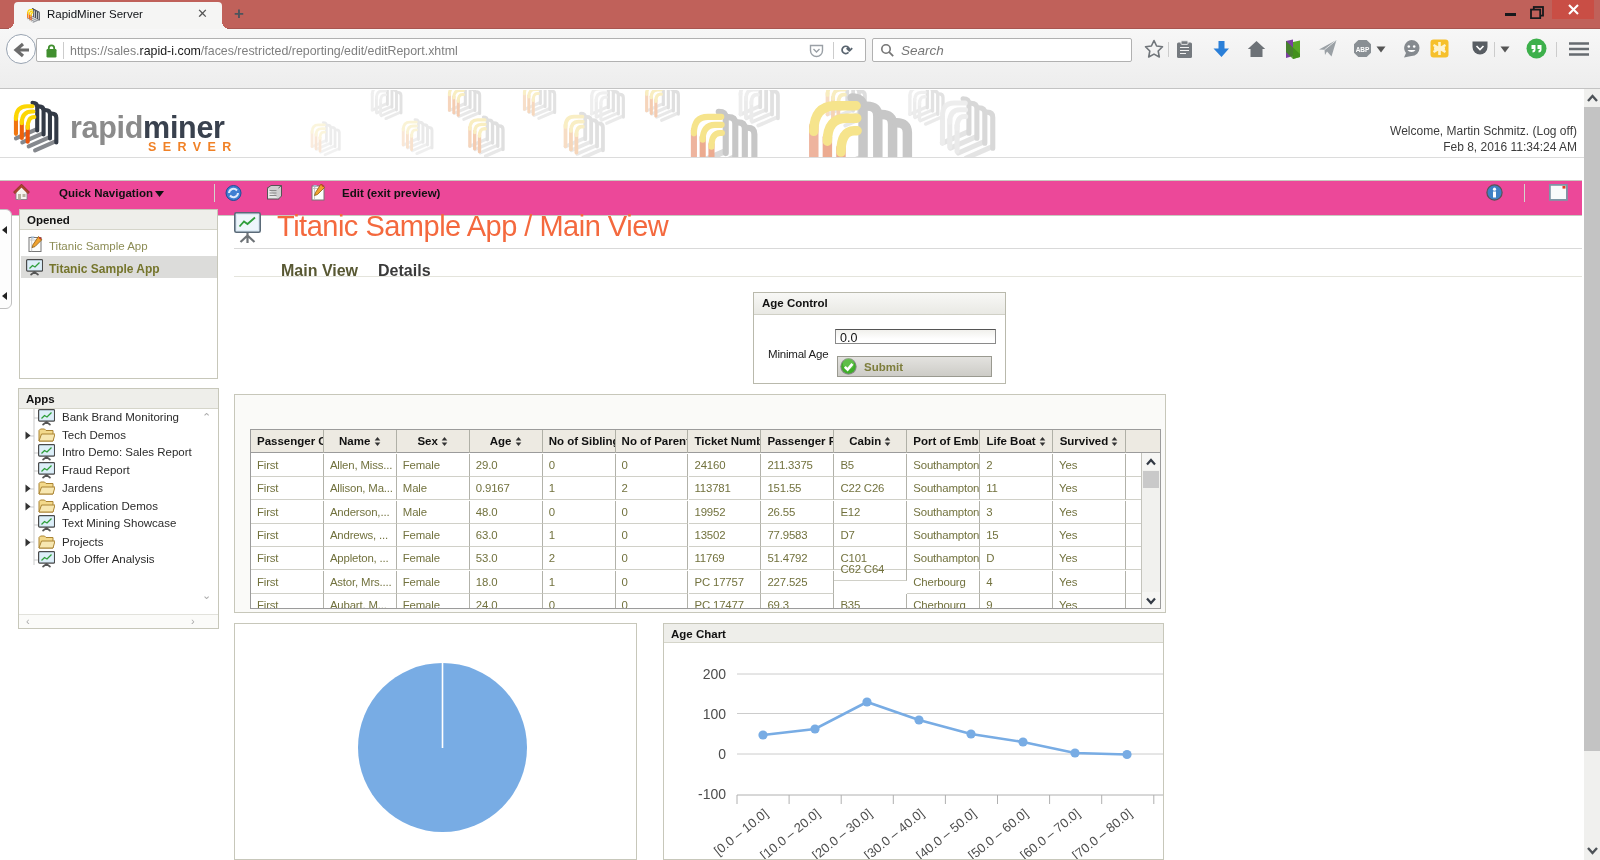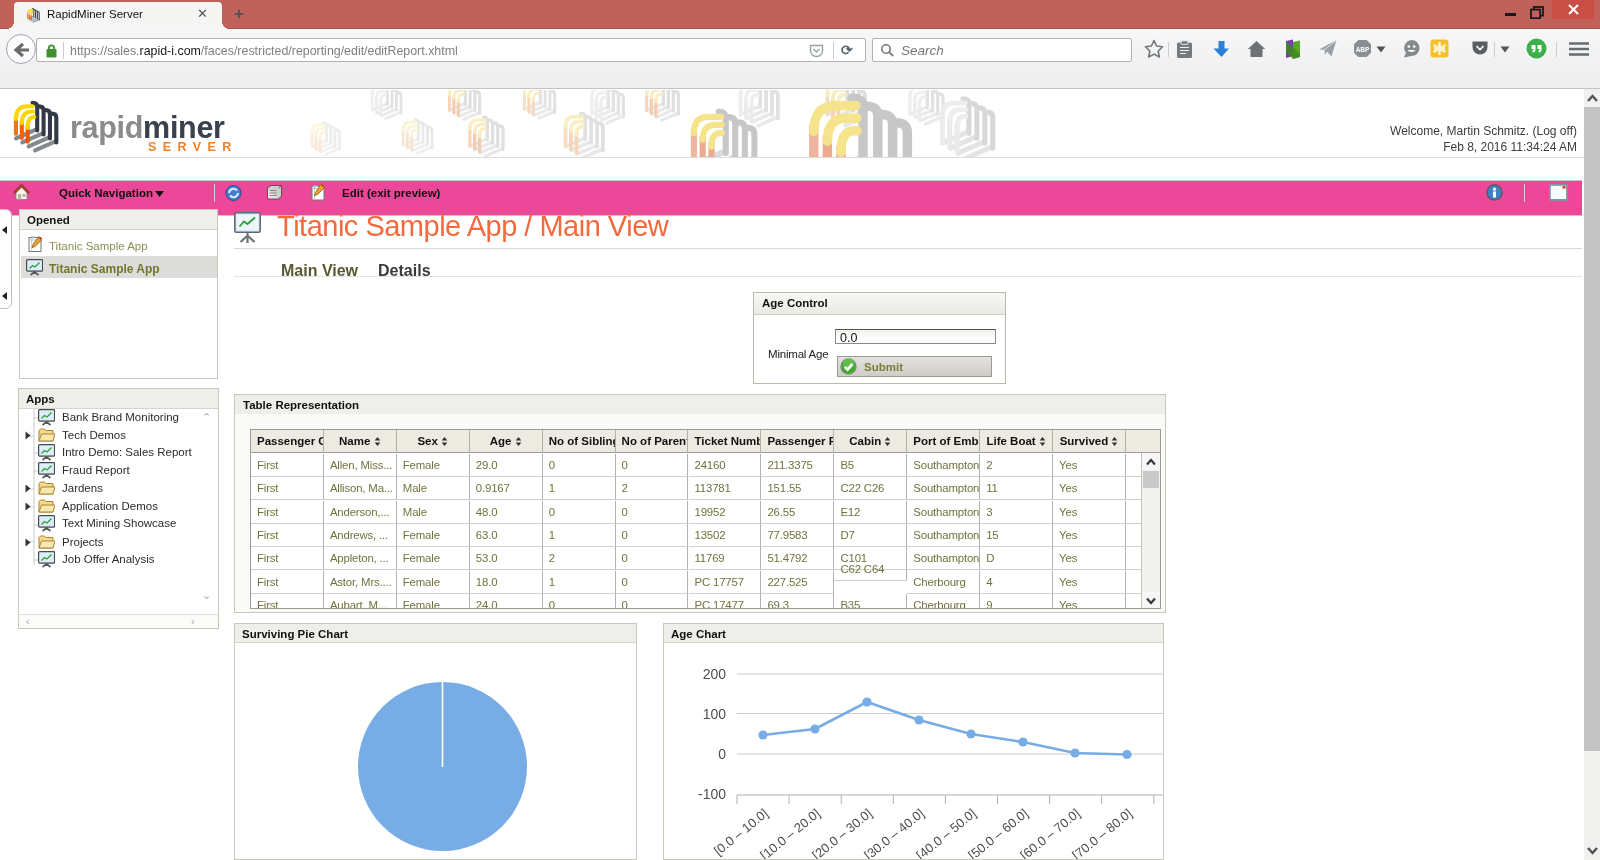--- a/index.html
+++ b/index.html
@@ -455,21 +455,20 @@
           <circle cx="8.5" cy="8.5" r="8.2" fill="#8a8a8a"></circle>
           <circle cx="8.5" cy="8.5" r="7.2" fill="#3fae2a"></circle>
           <circle cx="8.5" cy="5.8" r="5.6" fill="#7acc62" opacity="0.55"></circle>
           <path d="M4.8 8.8 l2.8 2.8 l4.8 -5.8" stroke="#fff" stroke-width="2.6" fill="none"></path>
         </svg>
       <div class="txt">Submit</div>
     </div>
   </div>
 
   <div id="tablepanel">
-    <div class="head">Table Representation</div>
     <div id="dtable">
       <div class="hrow">
       <div class="hcell lft" style="left:0.0px;width:72.9px">Passenger C</div>
       <div class="hcell" style="left:72.9px;width:72.9px">Name <svg width="7" height="9" viewBox="0 0 7 9" style="vertical-align:-1px">
               <path d="M3.5 0 L6.3 3.6 H0.7 Z" fill="#333"></path>
               <path d="M3.5 9 L6.3 5.4 H0.7 Z" fill="#333"></path>
             </svg></div>
       <div class="hcell" style="left:145.8px;width:72.9px">Sex <svg width="7" height="9" viewBox="0 0 7 9" style="vertical-align:-1px">
               <path d="M3.5 0 L6.3 3.6 H0.7 Z" fill="#333"></path>
               <path d="M3.5 9 L6.3 5.4 H0.7 Z" fill="#333"></path>
@@ -594,21 +593,20 @@
             </svg></div>
   <div class="thumb"></div>
   <div class="btn" style="bottom:0"><svg width="10" height="8" viewBox="0 0 10 8" style="margin-top:2px">
               <path d="M1 1.5 L5 6 L9 1.5" fill="none" stroke="#333a45" stroke-width="2.2"></path>
             </svg></div>
 </div>
     </div>
   </div>
 
   <div id="piepanel">
-    <div class="chead">Surviving Pie Chart</div>
     <svg width="401" height="216" viewBox="0 0 401 216">
       <circle cx="207.5" cy="123.5" r="84.5" fill="#78ace4"></circle>
       <rect x="206.7" y="39" width="1.6" height="85" fill="#fff"></rect>
     </svg>
   </div>
   <div id="agepanel">
     <div class="chead">Age Chart</div>
     <svg id="agechart" width="499" height="216" viewBox="0 0 499 216" font-family="Liberation Sans, sans-serif">
       <line x1="73" y1="31" x2="499" y2="31" stroke="#cccccc" stroke-width="1"></line>
       <line x1="73" y1="70.5" x2="499" y2="70.5" stroke="#cccccc" stroke-width="1"></line>

